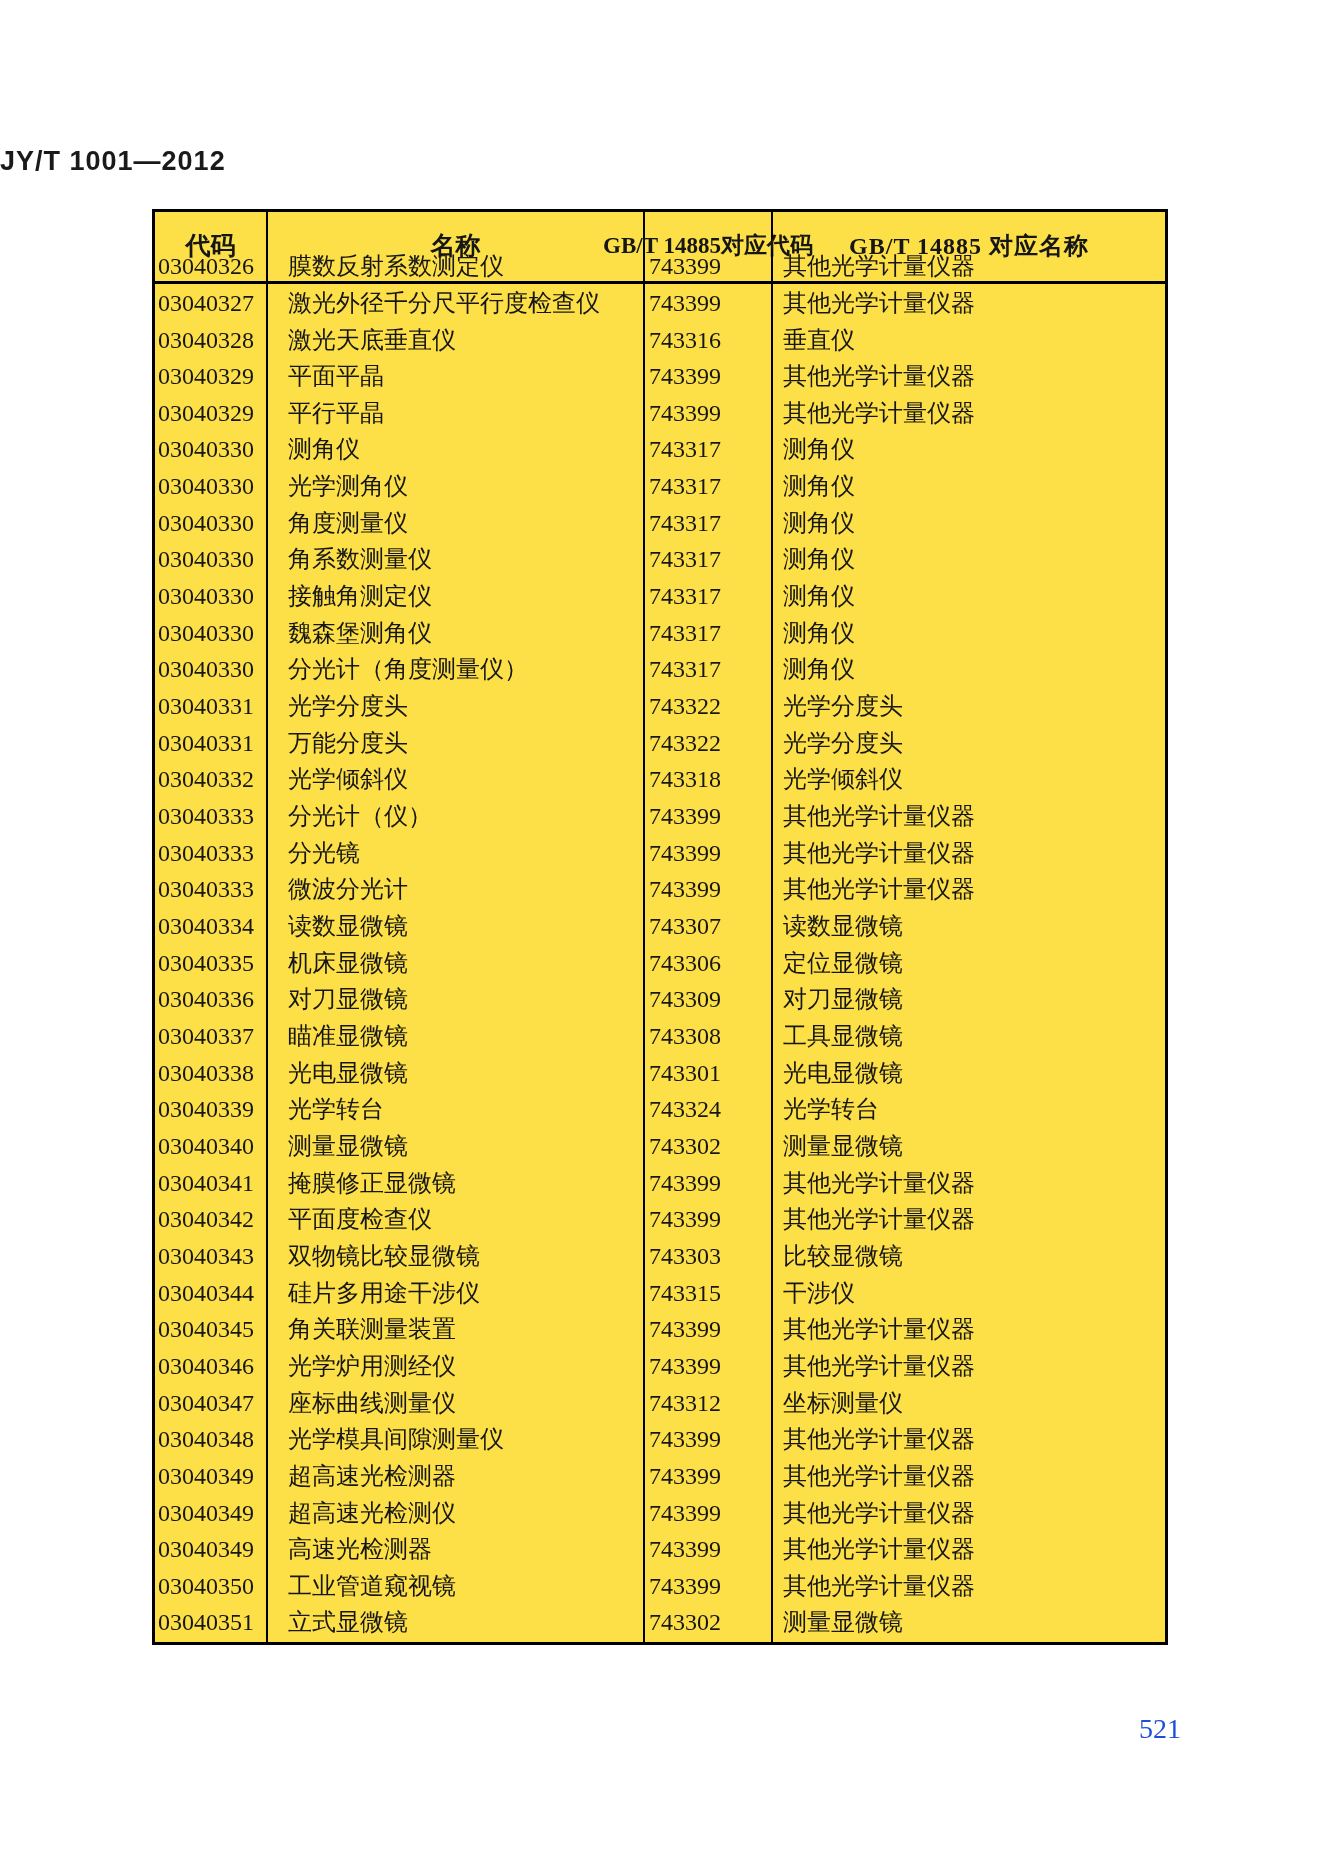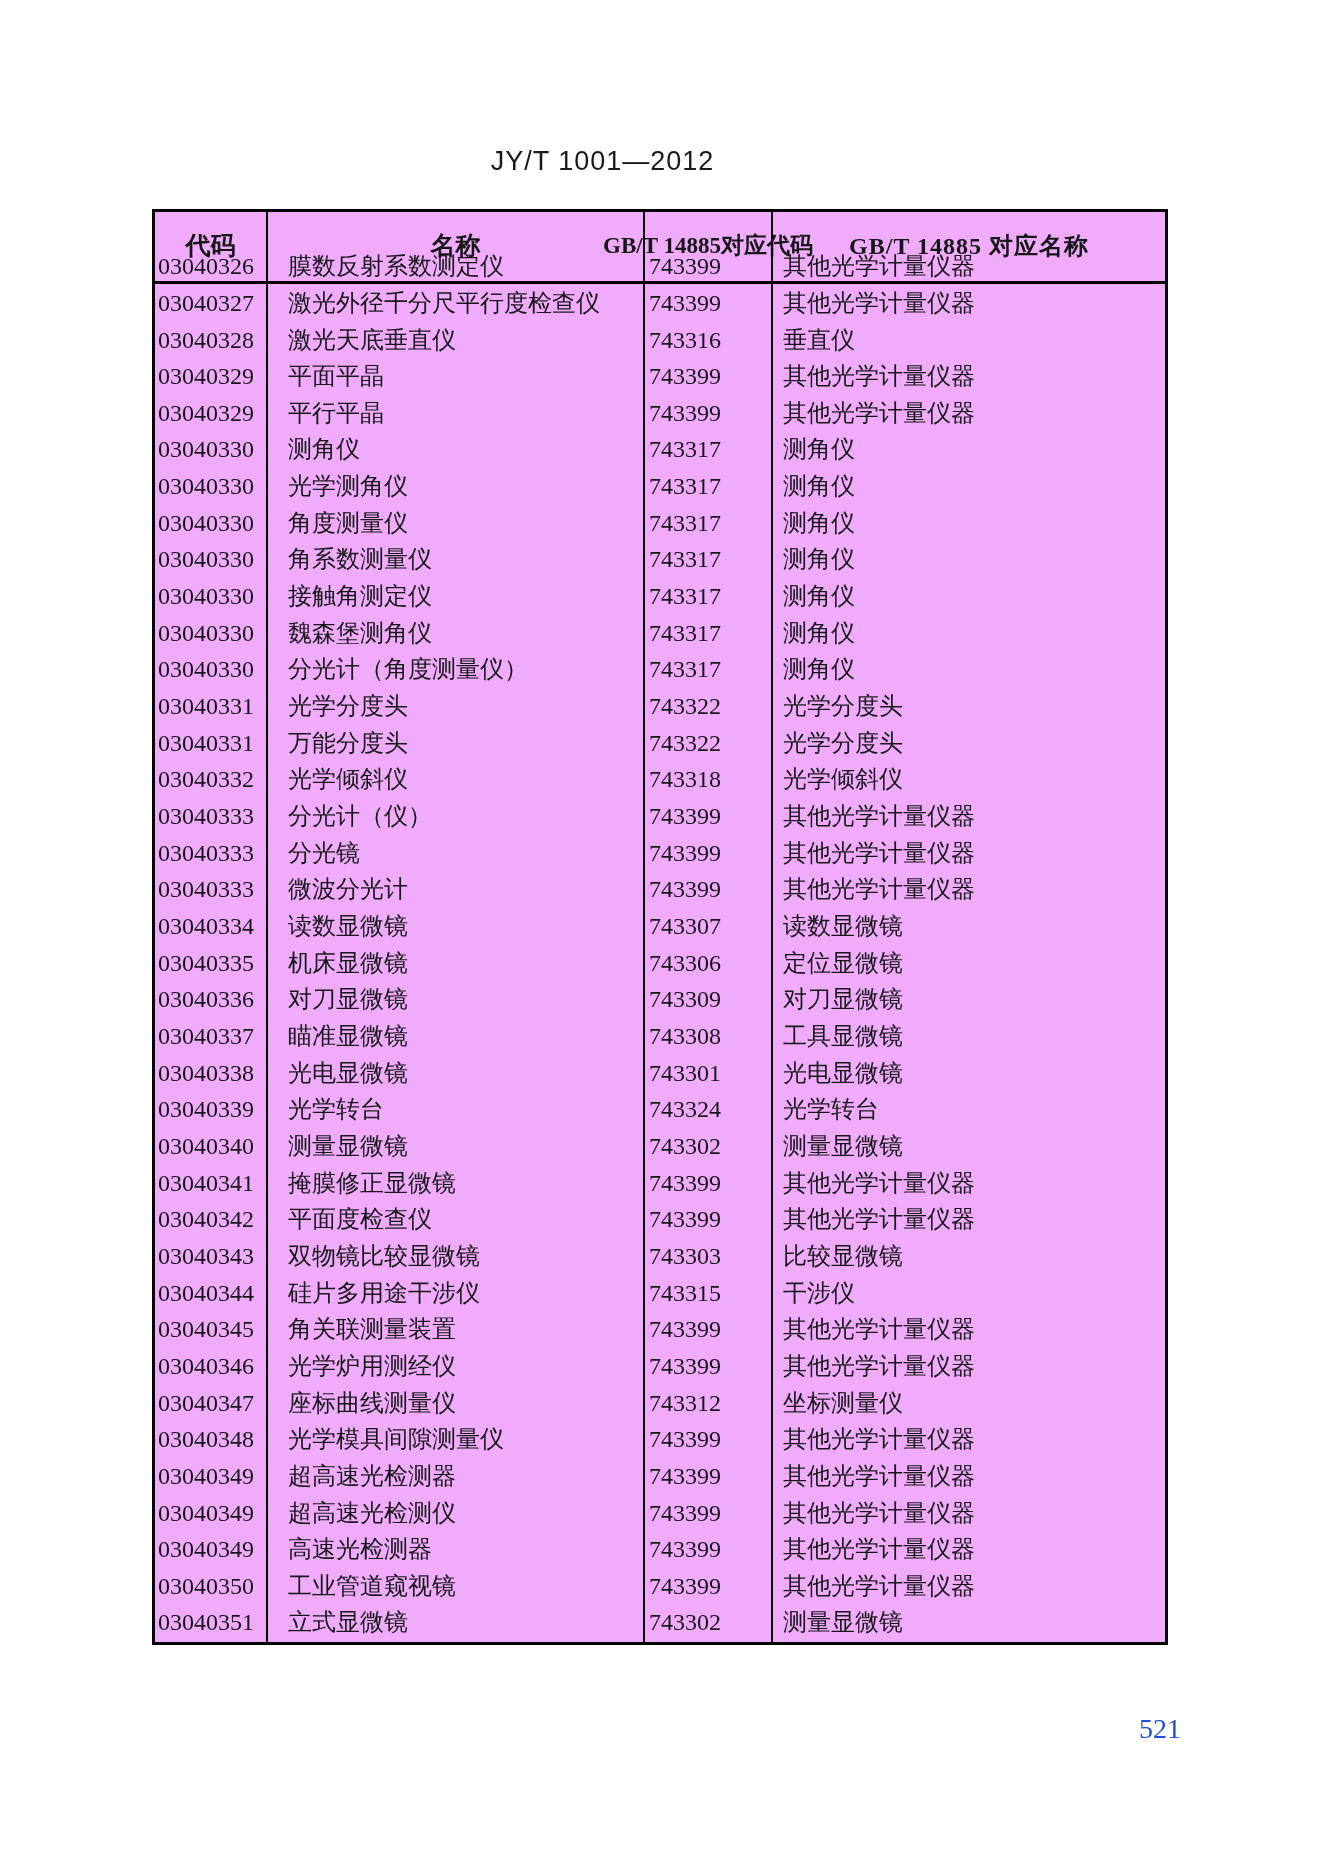--- a/index.html
+++ b/index.html
@@ -13,33 +13,33 @@
     height: 1871px;
     font-family: "Liberation Serif", "DejaVu Serif", serif;
     color: #161616;
     overflow: hidden;
   }
   .std-no {
     position: absolute;
     top: 146px;
     left: 0;
     width: 1205px;
-    text-align: center;
+    text-align: left;
     font-family: "Liberation Sans", "DejaVu Sans", sans-serif;
     font-size: 27px;
-    font-weight: 400;
+    font-weight: 700;
     letter-spacing: 1px;
     color: #1a1a1a;
   }
   .table-frame {
     position: absolute;
     left: 152px;
     top: 209px;
     border: 3px solid #000;
-    background: #f0abfc;
+    background: #fde047;
   }
   .grid {
     display: grid;
     grid-template-columns: 113px 377px 128px 392px;
     grid-auto-rows: 36.66px;
     width: 1010px;
   }
   .cell {
     box-sizing: border-box;
     display: flex;

